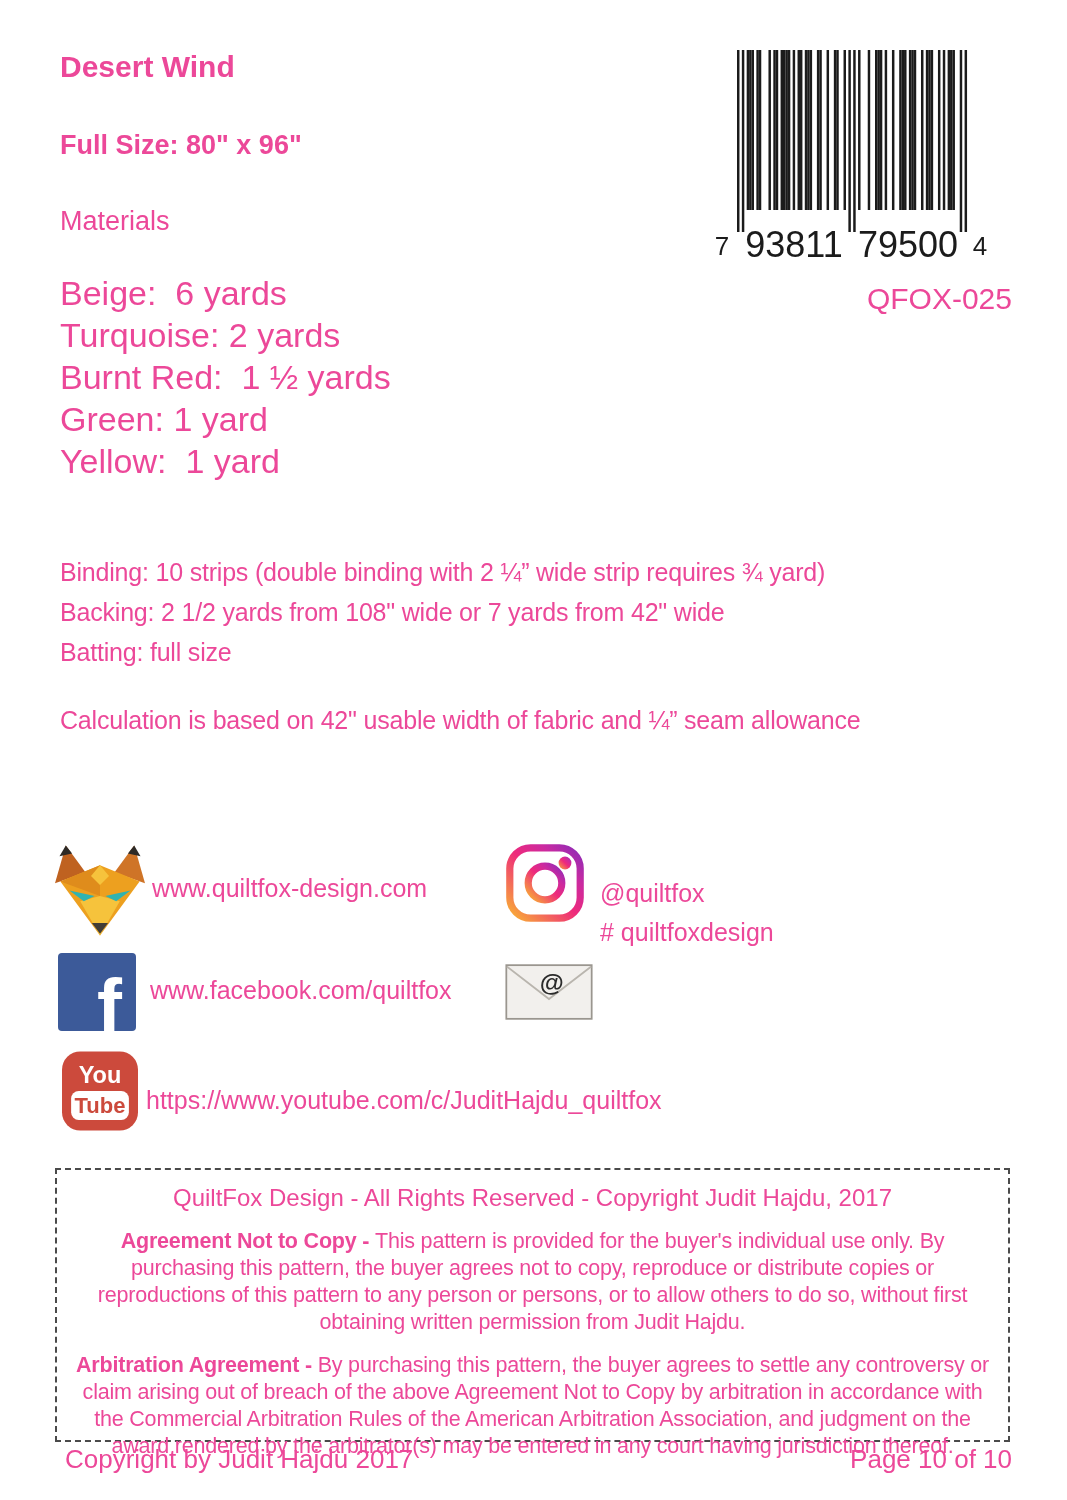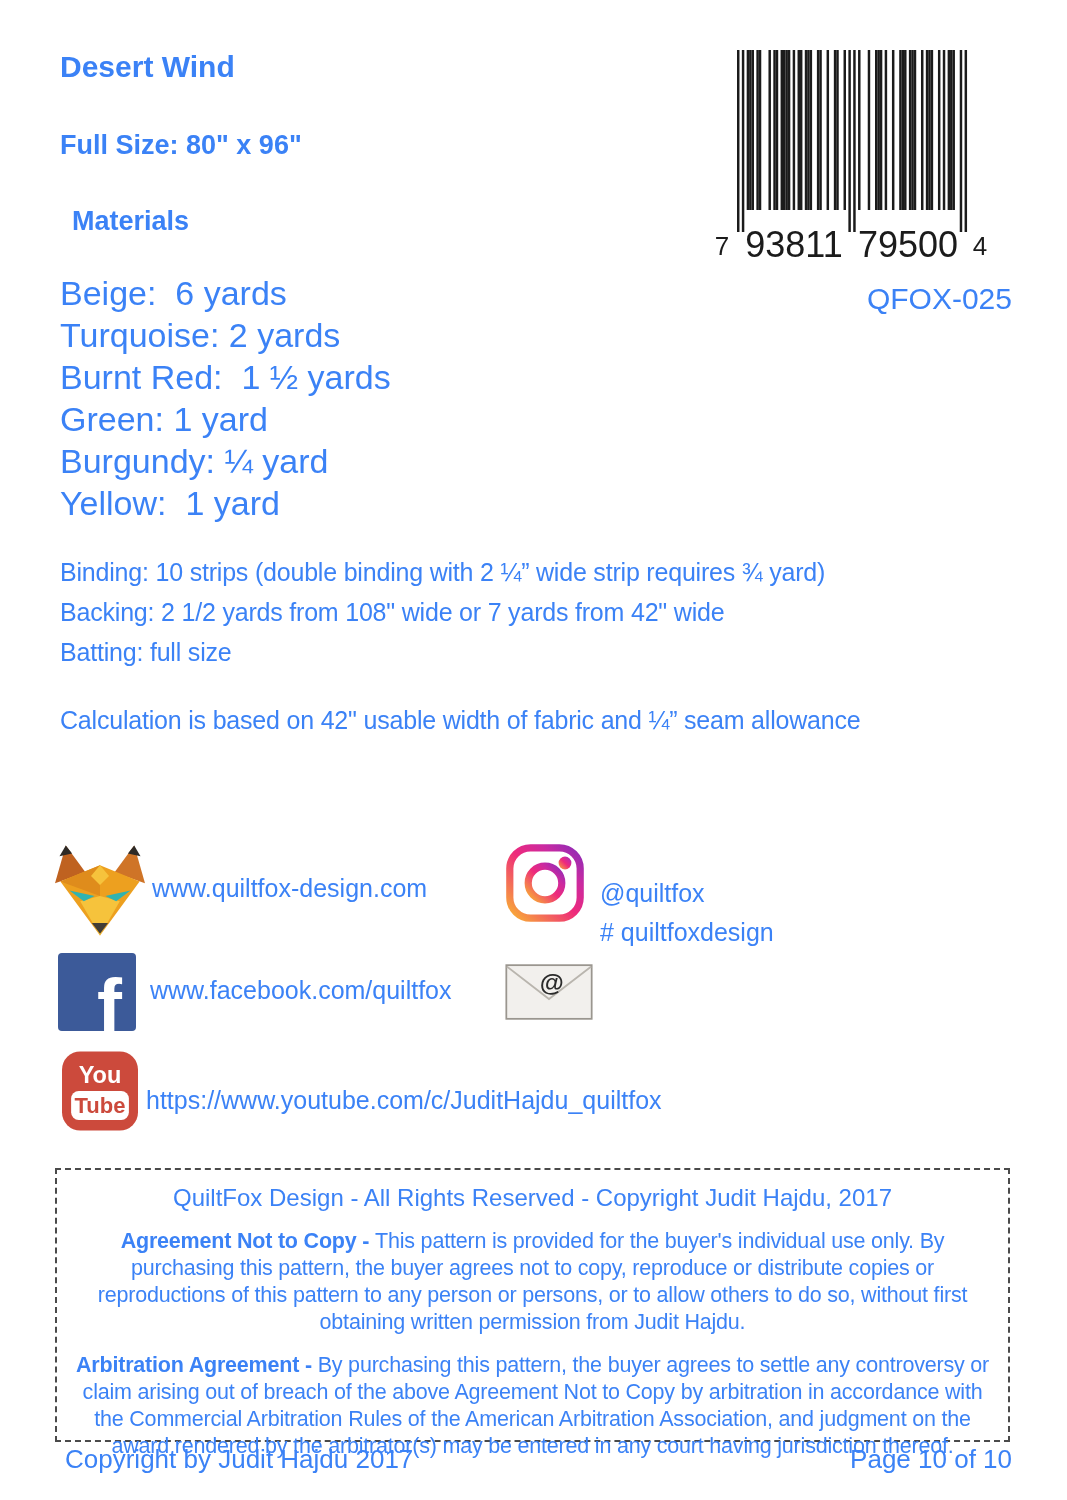--- a/index.html
+++ b/index.html
@@ -1,26 +1,26 @@
 <!DOCTYPE html>
 <html><head>
 <meta charset="utf-8">
 <style>
   html,body{margin:0;padding:0;background:#ffffff;}
   .page{
     position:relative;
     width:1067px;height:1500px;
     background:#ffffff;
     font-family:"Liberation Sans", sans-serif;
-    color:#3b82f6;
+    color:#ec4899;
     overflow:hidden;
   }
   .h-title{position:absolute;left:60px;top:50px;font-size:30px;font-weight:bold;}
   .h-size{position:absolute;left:60px;top:130px;font-size:27px;font-weight:bold;}
-  .h-materials{position:absolute;left:72px;top:206px;font-size:27px;font-weight:bold;}
+  .h-materials{position:absolute;left:60px;top:206px;font-size:27px;font-weight:normal;}
 
   .materials-list{position:absolute;left:60px;top:272px;font-size:34px;line-height:42px;}
   .materials-list div{white-space:pre-wrap;}
 
   .requirements{position:absolute;left:60px;top:552px;font-size:25px;line-height:40px;letter-spacing:-0.2px;}
   .requirements div{white-space:pre-wrap;}
 
   .note{position:absolute;left:60px;top:706px;font-size:25px;letter-spacing:-0.2px;white-space:pre-wrap;}
 
   .barcode-block{position:absolute;left:712px;top:50px;width:300px;}
@@ -51,21 +51,20 @@
 
   <div class="h-title">Desert Wind</div>
   <div class="h-size">Full Size: 80" x 96"</div>
   <div class="h-materials">Materials</div>
 
   <div class="materials-list">
     <div>Beige:  6 yards</div>
     <div>Turquoise: 2 yards</div>
     <div>Burnt Red:  1 ½ yards</div>
     <div>Green: 1 yard</div>
-    <div>Burgundy: ¼ yard</div>
     <div>Yellow:  1 yard</div>
   </div>
 
   <div class="requirements">
     <div>Binding: 10 strips (double binding with 2 ¼” wide strip requires ¾ yard)</div>
     <div>Backing: 2 1/2 yards from 108" wide or 7 yards from 42" wide</div>
     <div>Batting: full size</div>
   </div>
 
   <div class="note">Calculation is based on 42" usable width of fabric and ¼” seam allowance</div>

